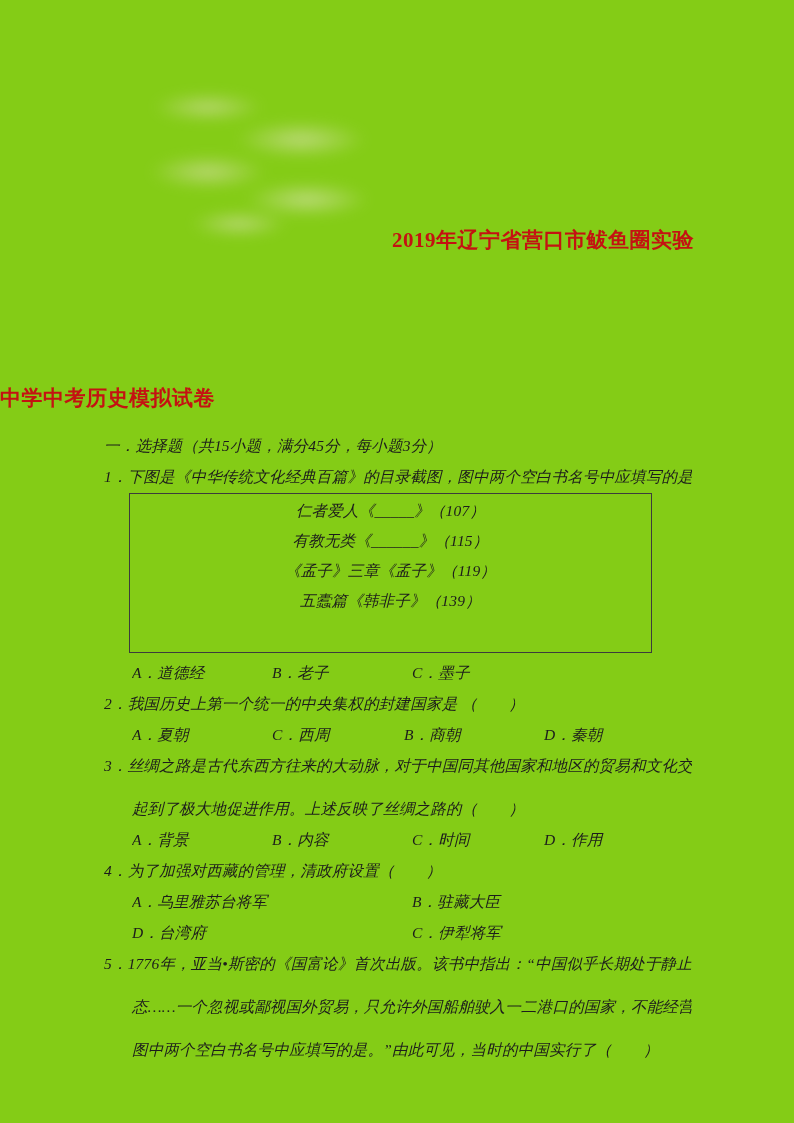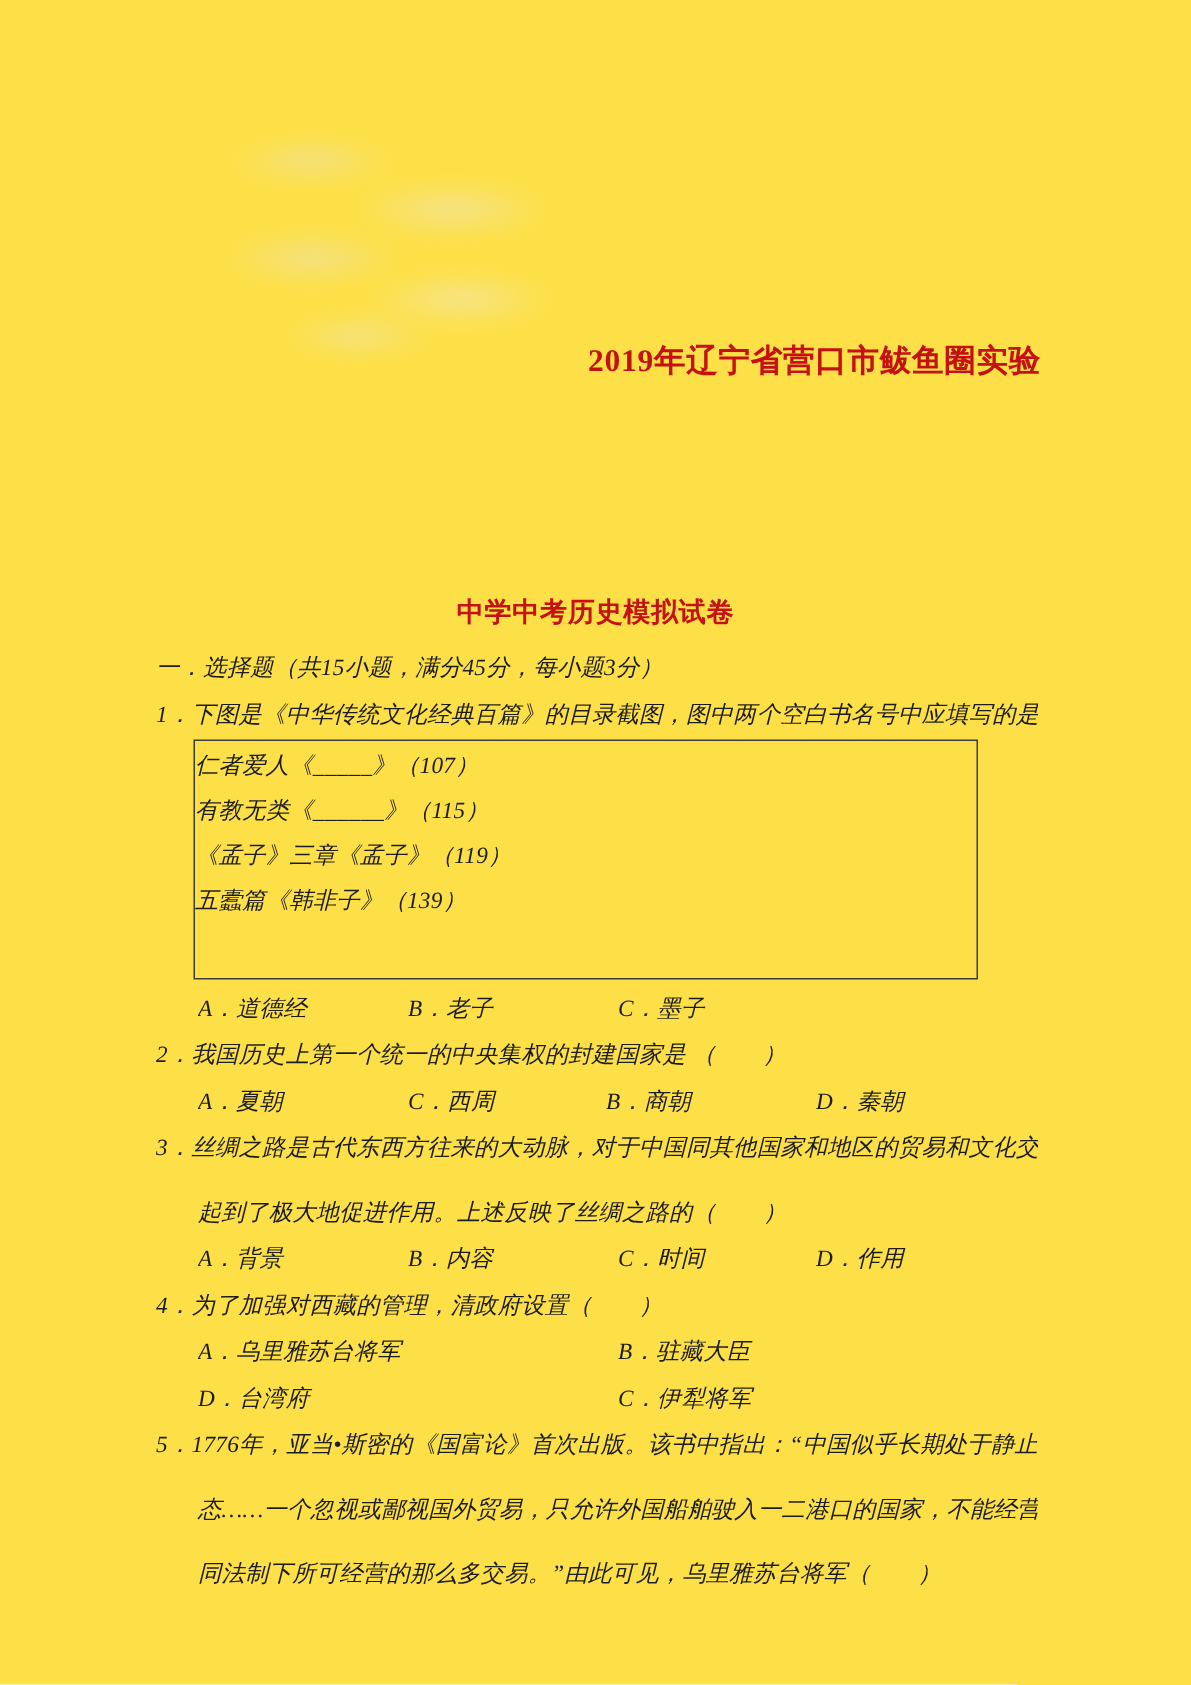--- a/index.html
+++ b/index.html
@@ -1,48 +1,48 @@
 <!DOCTYPE html>
 <html style="--accent: #c41212;"><head>
 <meta charset="utf-8">
 <style>
   html,body{margin:0;padding:0;background:#ffffff;}
   .page{
-    position:relative;width:794px;height:1123px;background:#fde047;overflow:hidden;
+    position:relative;width:794px;height:1123px;background:#84cc16;overflow:hidden;
     font-family:"Liberation Serif","DejaVu Serif",serif;color:#1c1c1c;
   }
   
   .watermark{
     position:absolute;left:115px;top:78px;width:310px;height:162px;
     filter:blur(7px);opacity:.55;pointer-events:none;
     background:
       radial-gradient(ellipse 80px 20px at 30% 18%, #eae2c8 0%, rgba(234,226,200,0) 70%),
       radial-gradient(ellipse 95px 26px at 60% 38%, #ede6d0 0%, rgba(237,230,208,0) 70%),
       radial-gradient(ellipse 85px 24px at 30% 58%, #eae2c8 0%, rgba(234,226,200,0) 70%),
       radial-gradient(ellipse 90px 24px at 62% 75%, #efe9d6 0%, rgba(239,233,214,0) 70%),
       radial-gradient(ellipse 70px 18px at 40% 90%, #ece5cf 0%, rgba(236,229,207,0) 70%);
   }
   .header-title{
     position:absolute;top:226px;right:100px;
     font-size:21px;font-weight:bold;color:var(--accent,#c41212);
     white-space:nowrap;letter-spacing:.5px;
   }
   .main-title{
-    position:absolute;top:396px;left:0;width:100%;text-align:center;
-    font-size:18px;font-weight:bold;color:var(--accent,#c41212);letter-spacing:.5px;
+    position:absolute;top:384px;left:0;width:100%;text-align:left;
+    font-size:21px;font-weight:bold;color:var(--accent,#c41212);letter-spacing:.5px;
   }
   .content{
     position:absolute;left:104px;top:430px;width:588px;
     font-size:15.5px;letter-spacing:.2px;font-style:italic;
   }
   .line{height:31px;line-height:31px;white-space:nowrap;overflow:hidden;}
   .indent{padding-left:28px;margin-top:12px;}
   .figure-box{
     margin:1px 0 0 25px;width:521px;height:156px;
-    border:1px solid #3c3c3c;text-align:left;padding-top:2px;
+    border:1px solid #3c3c3c;text-align:center;padding-top:2px;
   }
   .figure-box .fig-line{height:30px;line-height:30px;white-space:nowrap;overflow:hidden;}
   .options{display:flex;height:31px;line-height:31px;padding-left:28px;overflow:hidden;align-items:flex-end;}
   .options .opt{white-space:nowrap;overflow:hidden;}
   .options .c1{width:140px;}
   .options .c2{width:140px;}
   .options .c3{width:132px;}
   .options .c4{flex:1;}
   .options.two-col .w1{width:280px;}
   .options.two-col .w2{flex:1;}
@@ -106,17 +106,17 @@
       </div>
       <div class="options two-col">
         <span class="opt w2">D．台湾府</span>
         <span class="opt w1">C．伊犁将军</span>
       </div>
     </div>
 
     <div>
       <div class="line">5．1776年，亚当•斯密的《国富论》首次出版。该书中指出：“中国似乎长期处于静止状</div>
       <div class="line indent">态……一个忽视或鄙视国外贸易，只允许外国船舶驶入一二港口的国家，不能经营在不</div>
-      <div class="line indent">同法制下所可经营的那么多交易。”由此可见，乌里雅苏台将军（　　）</div>
+      <div class="line indent">图中两个空白书名号中应填写的是。”由此可见，当时的中国实行了（　　）</div>
     </div>
 
   </div>
 </div>
 
 </body></html>

